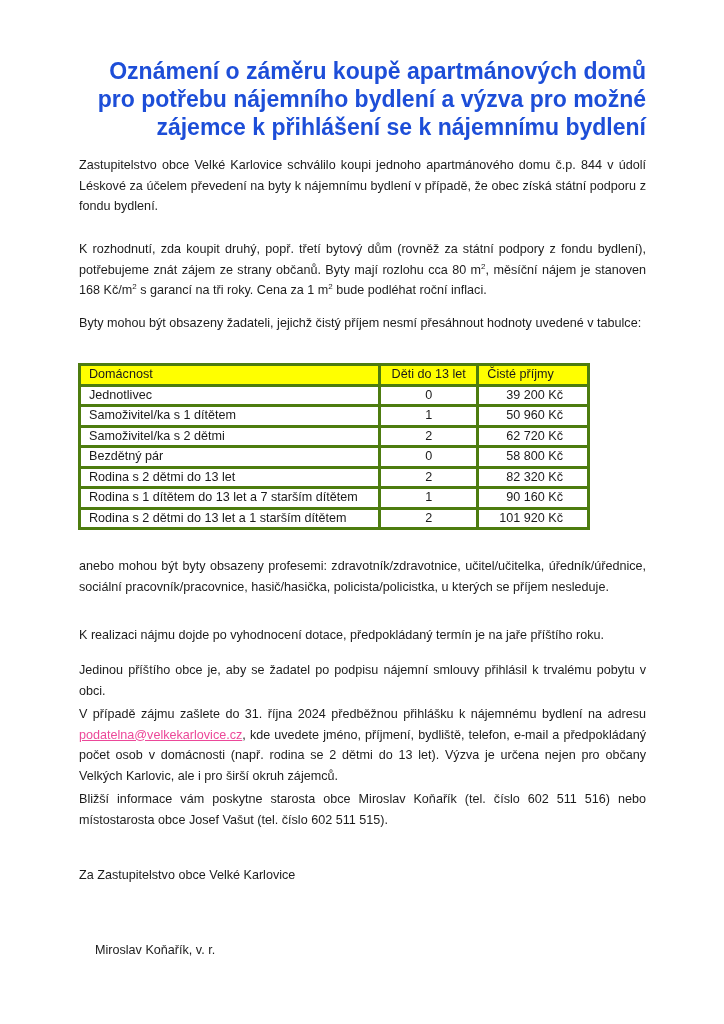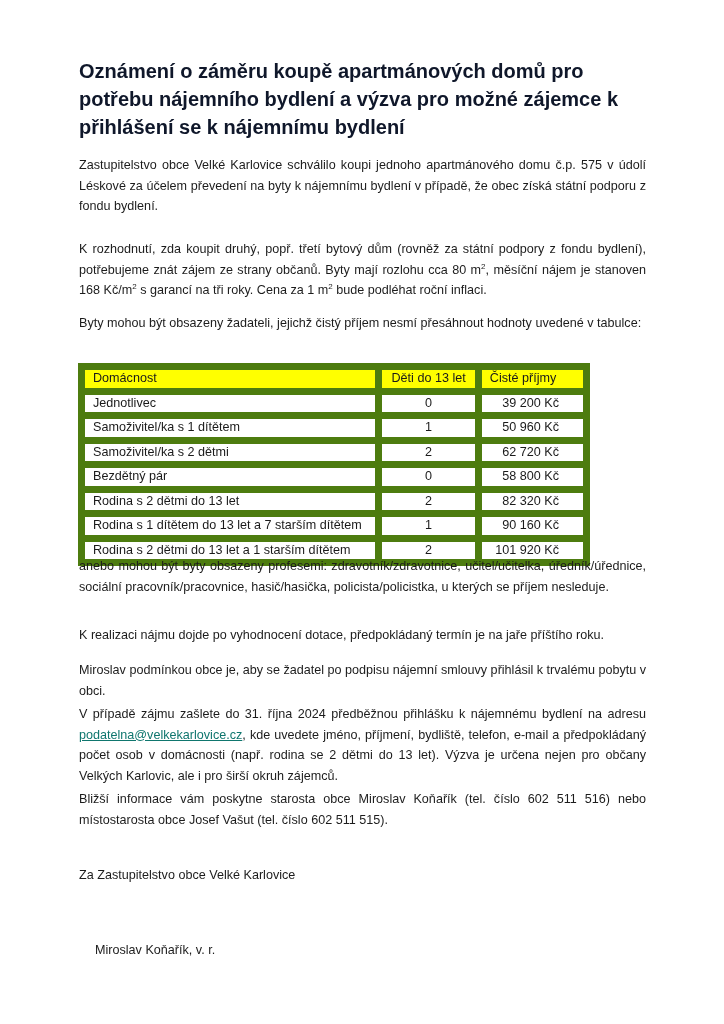--- a/index.html
+++ b/index.html
@@ -3,53 +3,53 @@
   <meta charset="utf-8">
   <style>
     html, body { margin: 0; padding: 0; background: #ffffff; }
     body {
       width: 724px; height: 1024px; position: relative; overflow: hidden;
       font-family: "Liberation Sans", sans-serif; color: #1a1a1a;
     }
     .page { position: absolute; left: 79px; top: 0; width: 567px; }
     .title {
       position: absolute; top: 57px; left: 0; width: 567px;
-      text-align: left; font-weight: bold; font-size: 20px; line-height: 28px;
-      color: #0f172a;
+      text-align: right; font-weight: bold; font-size: 23px; line-height: 28px;
+      color: #1d4ed8;
     }
     .para {
       position: absolute; left: 0; width: 567px;
       font-size: 12.6px; line-height: 20.5px; text-align: justify;
       color: #1c1c1c;
     }
     .para sup { font-size: 8px; line-height: 0; }
-    a.email { color: #0f766e; text-decoration: underline; }
+    a.email { color: #ec4899; text-decoration: underline; }
     table.income {
       position: absolute; left: -1px; top: 363px;
       border-collapse: collapse; font-size: 12.6px;
       width: 512px;
     }
     table.income td, table.income th {
-      border: 7px solid #4d7c0f; padding: 0 8px; height: 17.5px; line-height: 17px;
+      border: 3px solid #4d7c0f; padding: 0 8px; height: 17.5px; line-height: 17px;
       font-weight: normal; white-space: nowrap;
     }
     table.income th { background: #ffff00; text-align: left; }
     table.income .c1 { width: 298px; }
     table.income .c2 { width: 86px; text-align: center; }
     table.income td.c2 { text-align: center; }
     table.income .c3 { width: 92px; }
     table.income td.c3 { text-align: right; padding-right: 24px; }
   </style>
 </head>
 <body>
 
 <div class="page">
   <div class="title">Oznámení o záměru koupě apartmánových domů pro potřebu nájemního bydlení a výzva pro možné zájemce k přihlášení se k nájemnímu bydlení</div>
 
-  <p class="para" style="top:155px; margin:0;">Zastupitelstvo obce Velké Karlovice schválilo koupi jednoho apartmánového domu č.p. 575 v údolí Léskové za účelem převedení na byty k nájemnímu bydlení v případě, že obec získá státní podporu z fondu bydlení.</p>
+  <p class="para" style="top:155px; margin:0;">Zastupitelstvo obce Velké Karlovice schválilo koupi jednoho apartmánového domu č.p. 844 v údolí Léskové za účelem převedení na byty k nájemnímu bydlení v případě, že obec získá státní podporu z fondu bydlení.</p>
 
   <p class="para" style="top:239px; margin:0;"><span>K rozhodnutí, zda koupit druhý, popř. třetí bytový dům (rovněž za státní podpory z fondu bydlení), potřebujeme znát zájem ze strany občanů. Byty mají rozlohu cca 80 m</span><sup>2</sup><span>, měsíční nájem je stanoven 168 Kč/m</span><sup>2</sup><span> s garancí na tři roky. Cena za 1 m</span><sup>2</sup><span> bude podléhat roční inflaci.</span></p>
 
   <p class="para" style="top:313px; margin:0;">Byty mohou být obsazeny žadateli, jejichž čistý příjem nesmí přesáhnout hodnoty uvedené v tabulce:</p>
 
   <table class="income">
     <thead>
       <tr>
         <th class="c1">Domácnost</th>
         <th class="c2">Děti do 13 let</th>
@@ -92,21 +92,21 @@
           <td class="c2">2</td>
           <td class="c3">101 920 Kč</td>
         </tr>
       </tbody>
   </table>
 
   <p class="para" style="top:556px; margin:0;">anebo mohou být byty obsazeny profesemi: zdravotník/zdravotnice, učitel/učitelka, úředník/úřednice, sociální pracovník/pracovnice, hasič/hasička, policista/policistka, u kterých se příjem nesleduje.</p>
 
   <p class="para" style="top:625px; margin:0;">K realizaci nájmu dojde po vyhodnocení dotace, předpokládaný termín je na jaře příštího roku.</p>
 
-  <p class="para" style="top:660px; margin:0;">Miroslav podmínkou obce je, aby se žadatel po podpisu nájemní smlouvy přihlásil k trvalému pobytu v obci.</p>
+  <p class="para" style="top:660px; margin:0;">Jedinou příštího obce je, aby se žadatel po podpisu nájemní smlouvy přihlásil k trvalému pobytu v obci.</p>
 
   <p class="para" style="top:704px; margin:0;"><span>V případě zájmu zašlete do 31. října 2024 předběžnou přihlášku k nájemnému bydlení na adresu </span><a class="email">podatelna@velkekarlovice.cz</a><span>, kde uvedete jméno, příjmení, bydliště, telefon, e-mail a předpokládaný počet osob v domácnosti (např. rodina se 2 dětmi do 13 let). Výzva je určena nejen pro občany Velkých Karlovic, ale i pro širší okruh zájemců.</span></p>
 
   <p class="para" style="top:789px; margin:0;">Bližší informace vám poskytne starosta obce Miroslav Koňařík (tel. číslo 602 511 516) nebo místostarosta obce Josef Vašut (tel. číslo 602 511 515).</p>
 
   <p class="para" style="top:865px; margin:0; text-align:left;">Za Zastupitelstvo obce Velké Karlovice</p>
 
   <p class="para" style="top:924px; margin:16px; text-align:left;">Miroslav Koňařík, v. r.</p>
 </div>
 

